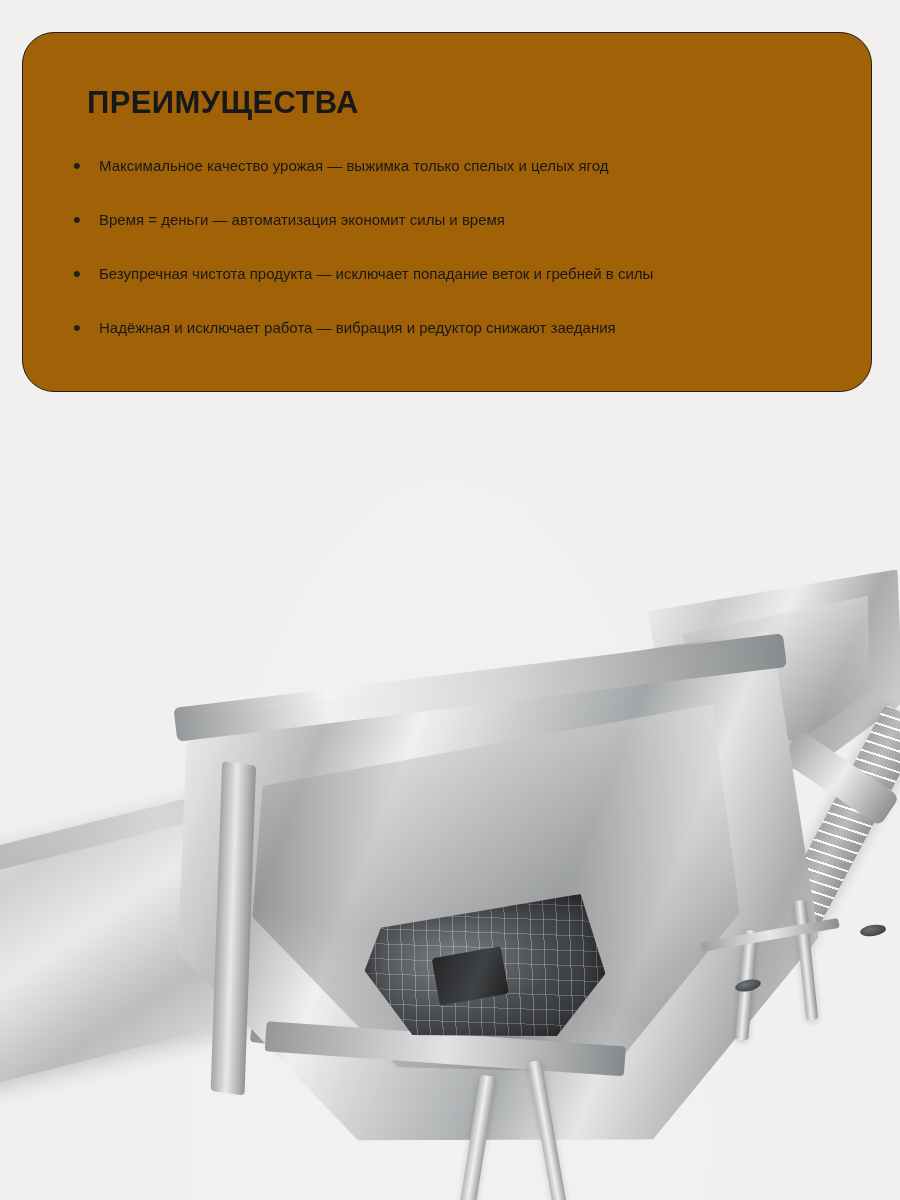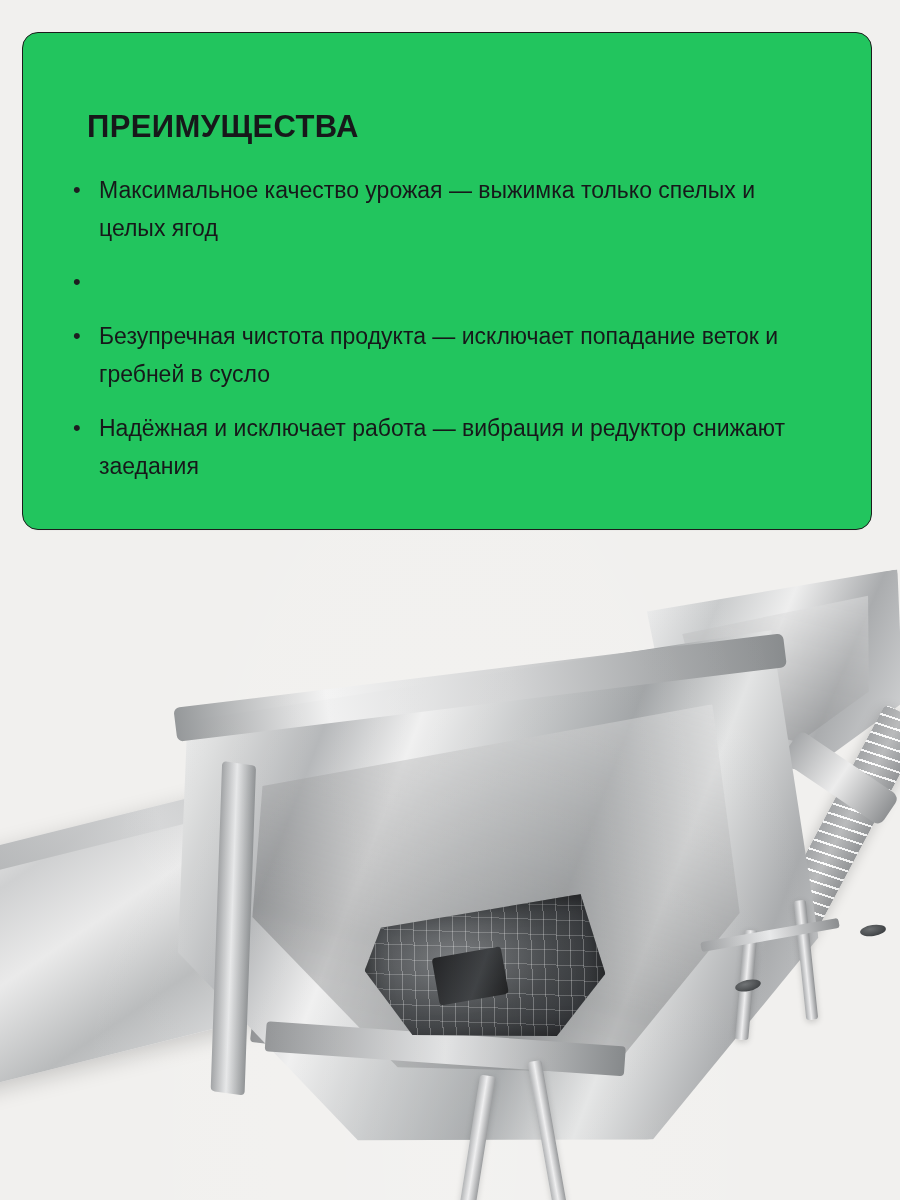--- a/index.html
+++ b/index.html
@@ -229,24 +229,24 @@
     pointer-events: none;
   }
 
   
   .card {
     position: absolute;
     left: 22px;
     top: 32px;
     width: 850px;
     box-sizing: border-box;
-    padding: 76px 54px 44px 46px;
-    background: #22c55e;
+    padding: 52px 54px 44px 46px;
+    background: #a16207;
     border: 1.6px solid #1c1c1c;
-    border-radius: 16px;
+    border-radius: 32px;
     box-shadow: 0 1px 0 rgba(0,0,0,.02);
   }
   .card-title {
     font-size: 31px;
     font-weight: bold;
     letter-spacing: .4px;
     color: #17181a;
     margin: 0 0 26px 18px;
   }
   .adv-list {
@@ -263,21 +263,21 @@
   .bullet {
     flex: 0 0 auto;
     width: 26px;
     font-size: 22px;
     line-height: 38px;
     color: #1d1e20;
     text-align: left;
     padding-left: 4px;
   }
   .adv-text {
-    font-size: 23px;
+    font-size: 15px;
     line-height: 38px;
     color: #17181a;
     max-width: 700px;
   }
 </style>
 </head>
 <body>
 
 <div class="photo-layer">
   <div class="tube"></div>
@@ -317,23 +317,24 @@
 
 <div class="card">
   <h1 class="card-title">ПРЕИМУЩЕСТВА</h1>
   <ul class="adv-list">
     <li class="adv-item">
       <span class="bullet">•</span>
       <span class="adv-text">Максимальное качество урожая — выжимка только спелых и целых ягод</span>
     </li>
     <li class="adv-item">
       <span class="bullet">•</span>
+      <span class="adv-text">Время = деньги — автоматизация экономит силы и время</span>
     </li>
     <li class="adv-item">
       <span class="bullet">•</span>
-      <span class="adv-text">Безупречная чистота продукта — исключает попадание веток и гребней в сусло</span>
+      <span class="adv-text">Безупречная чистота продукта — исключает попадание веток и гребней в силы</span>
     </li>
     <li class="adv-item">
       <span class="bullet">•</span>
       <span class="adv-text">Надёжная и исключает работа — вибрация и редуктор снижают заедания</span>
     </li>
   </ul>
 </div>
 
 </body></html>

